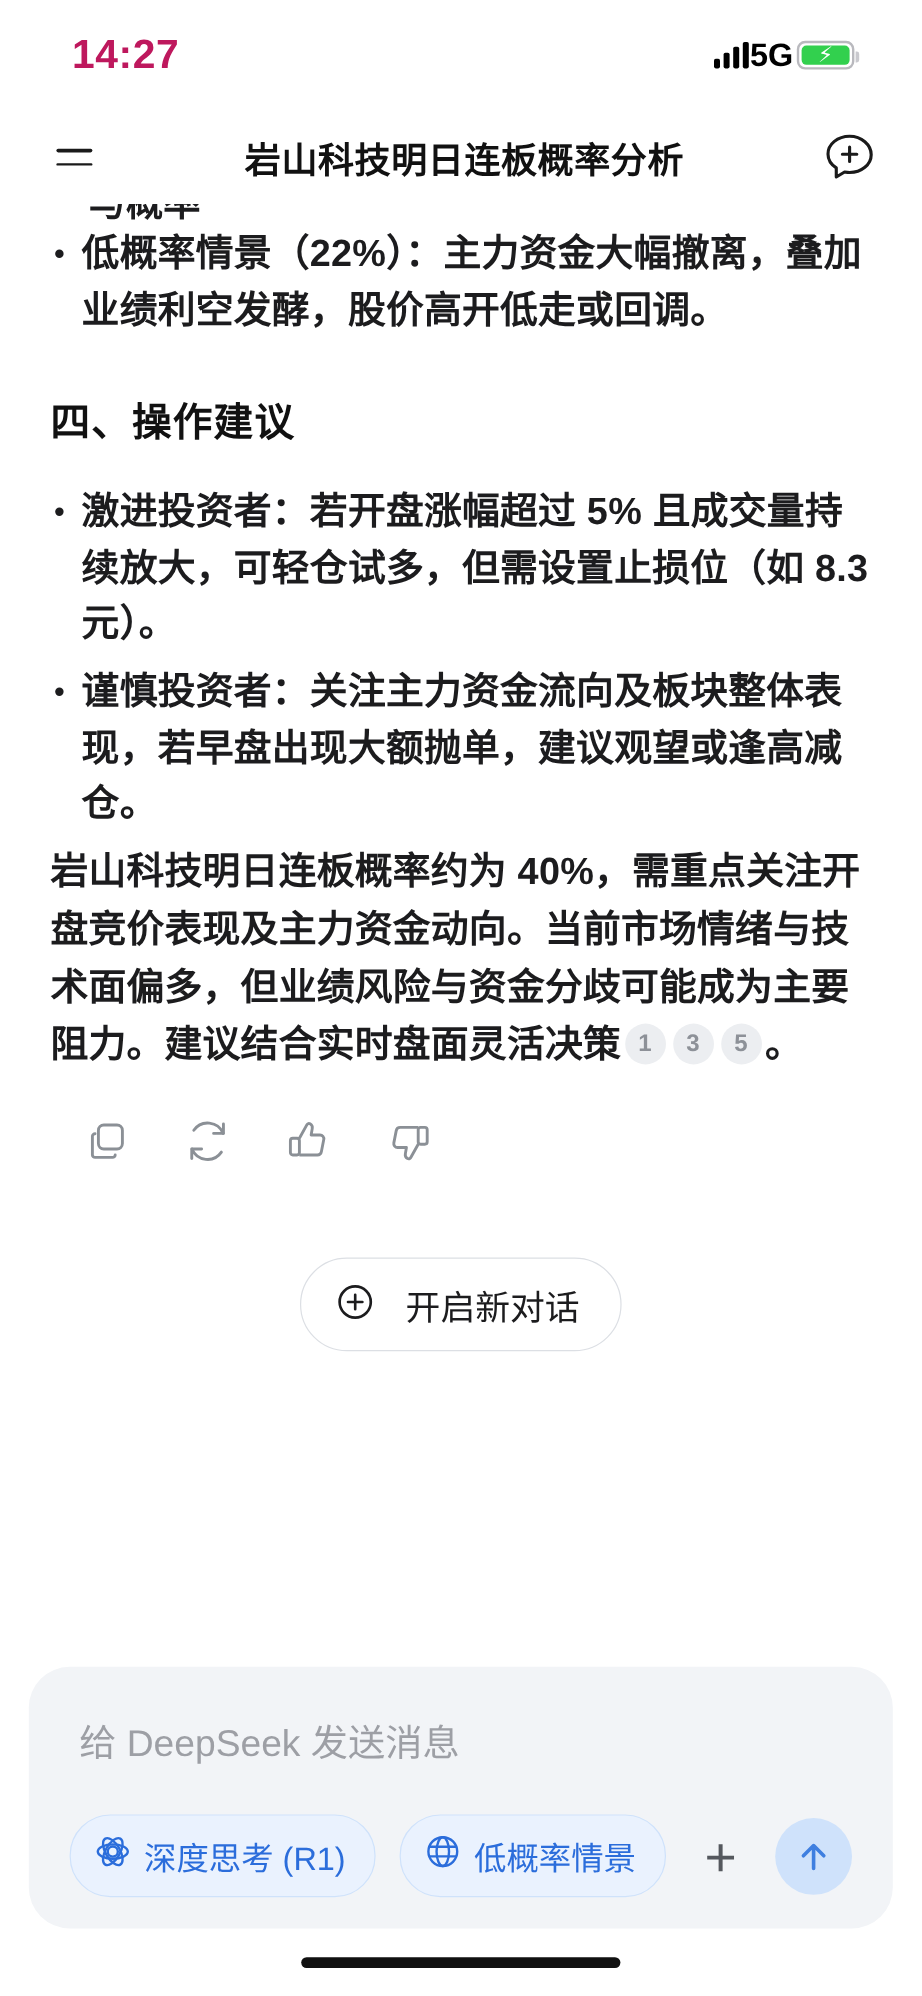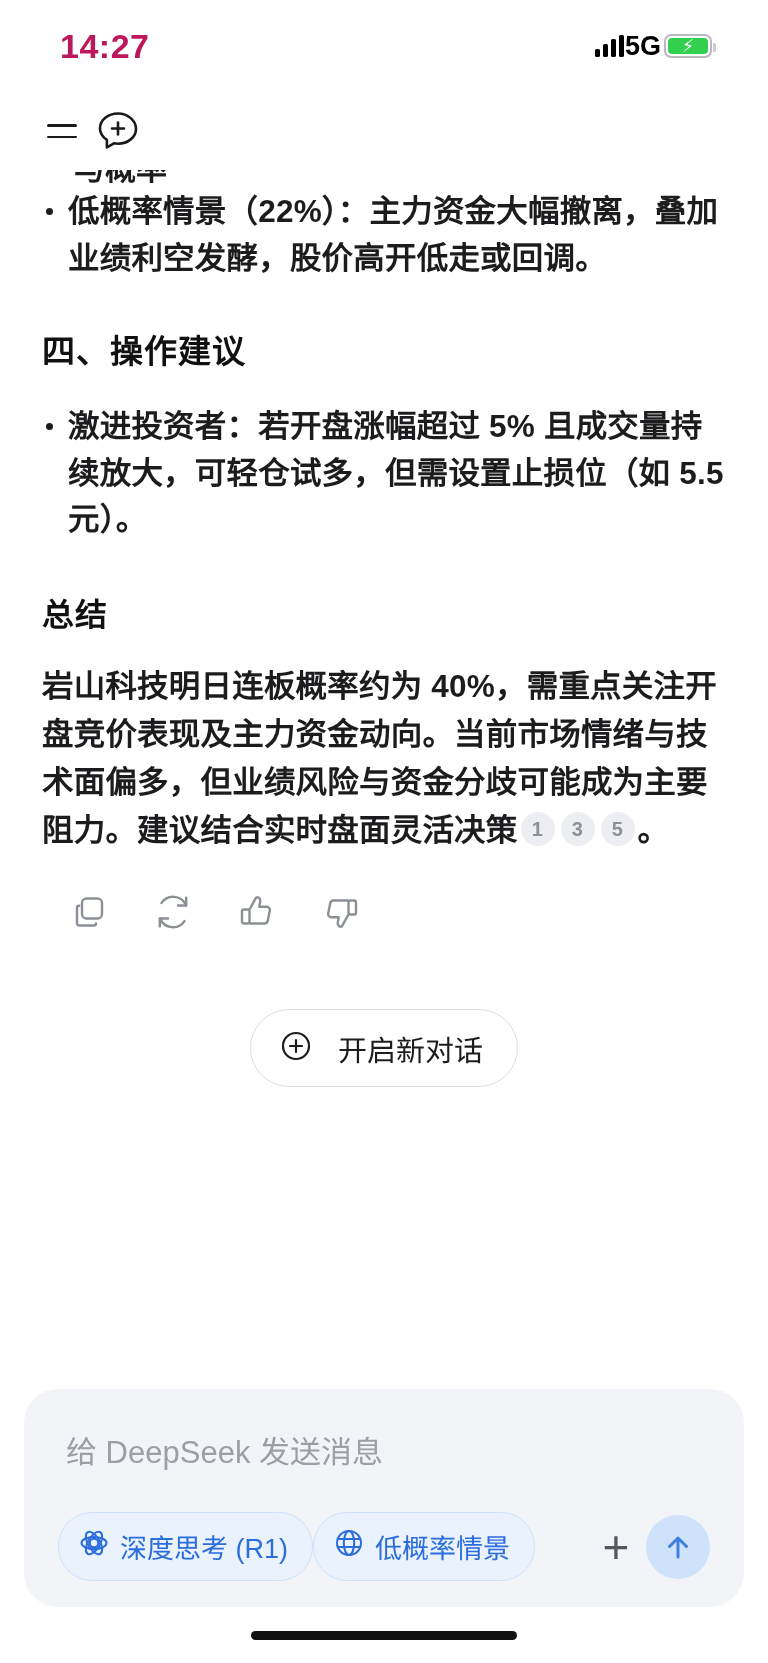--- a/index.html
+++ b/index.html
@@ -256,20 +256,21 @@
   .composer-input {
     font-size: 31px;
     color: #9d9fa5;
     padding: 8px 10px 40px 12px;
     font-weight: 400;
     cursor: text;
   }
   .composer-bottom {
     display: flex;
     align-items: center;
+    gap: 20px;
     padding: 0 4px 2px 4px;
   }
   .chip {
     display: inline-flex;
     align-items: center;
     gap: 11px;
     border: 1.6px solid #cfe2fb;
     background: #eaf2fe;
     color: #2b6ddb;
     border-radius: 34px;
@@ -329,20 +330,21 @@
         <div class="bolt">⚡</div>
       </div>
     </div>
   </div>
 
   <div class="navbar">
     <div class="nav-menu-btn">
       <span></span>
         <span></span>
     </div>
+    <div class="nav-title">岩山科技明日连板概率分析</div>
     <div class="nav-new-btn">
       <svg width="44" height="44" viewBox="0 0 44 44" fill="none">
         <path d="M22 4.5c-9.9 0-18 6.6-18 14.8 0 4.7 2.7 8.9 6.9 11.6v7.6l6.9-4.2c1.3.2 2.7.4 4.2.4 9.9 0 18-6.6 18-14.8S31.9 4.5 22 4.5z" stroke="#1a1a1a" stroke-width="2.6" stroke-linejoin="round"></path>
         <path d="M22 13.5v12M16 19.5h12" stroke="#1a1a1a" stroke-width="2.6" stroke-linecap="round"></path>
       </svg>
     </div>
   </div>
 
   <div class="content">
 
@@ -350,24 +352,24 @@
       <div class="ghost">与概率</div>
     </div>
 
     <ul class="bullets">
       <li>低概率情景（22%）：主力资金大幅撤离，叠加业绩利空发酵，股价高开低走或回调。</li>
     </ul>
 
     <h2 class="section">四、操作建议</h2>
 
     <ul class="bullets">
-      <li>激进投资者：若开盘涨幅超过 5% 且成交量持续放大，可轻仓试多，但需设置止损位（如 5.5 元）。</li>
+      <li>激进投资者：若开盘涨幅超过 5% 且成交量持续放大，可轻仓试多，但需设置止损位（如 8.3 元）。</li>
+      <li>谨慎投资者：关注主力资金流向及板块整体表现，若早盘出现大额抛单，建议观望或逢高减仓。</li>
     </ul>
 
-    <h3 class="section-sm">总结</h3>
 
     <p class="para"><span>岩山科技明日连板概率约为 40%，需重点关注开盘竞价表现及主力资金动向。当前市场情绪与技术面偏多，但业绩风险与资金分歧可能成为主要阻力。建议结合实时盘面灵活决策</span><span class="cite">1</span><span class="cite">3</span><span class="cite">5</span><span>。</span></p>
 
     <div class="actions">
       <div class="action-btn">
         <svg width="38" height="38" viewBox="0 0 38 38" fill="none">
           <rect x="12" y="5.5" width="20" height="20" rx="4.5" stroke="#8b9096" stroke-width="2.4"></rect>
           <path d="M26 30.5c0 1.1-1 2-2.2 2H9.2C8 32.5 7 31.6 7 30.5V14.8c0-1.1 1-2 2.2-2" stroke="#8b9096" stroke-width="2.4" stroke-linecap="round"></path>
         </svg>
       </div>

